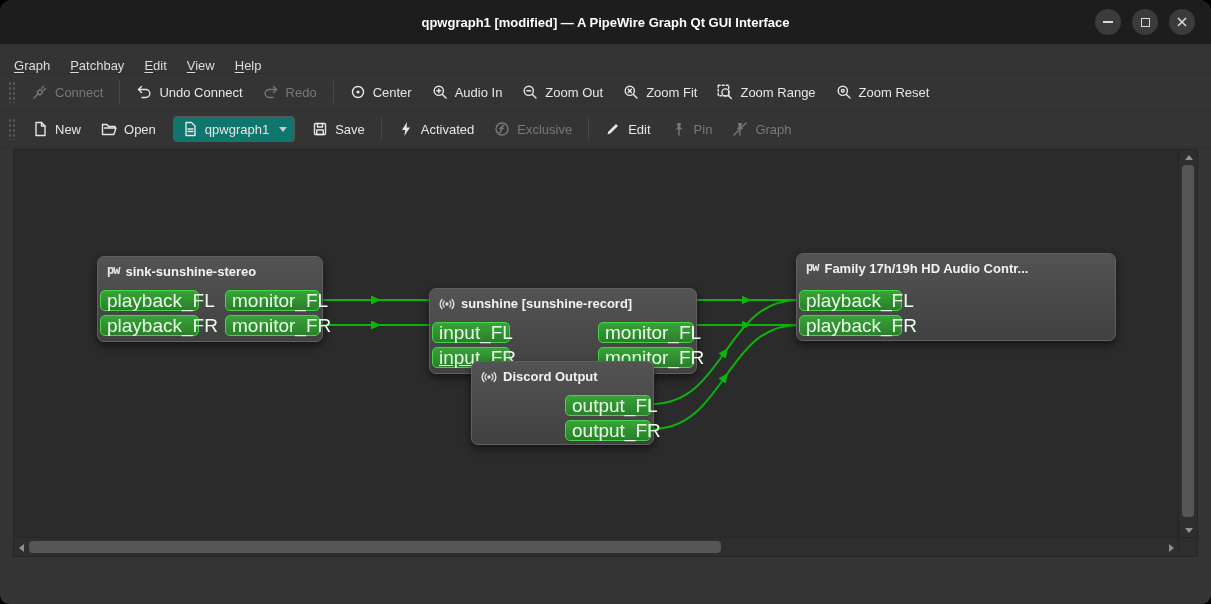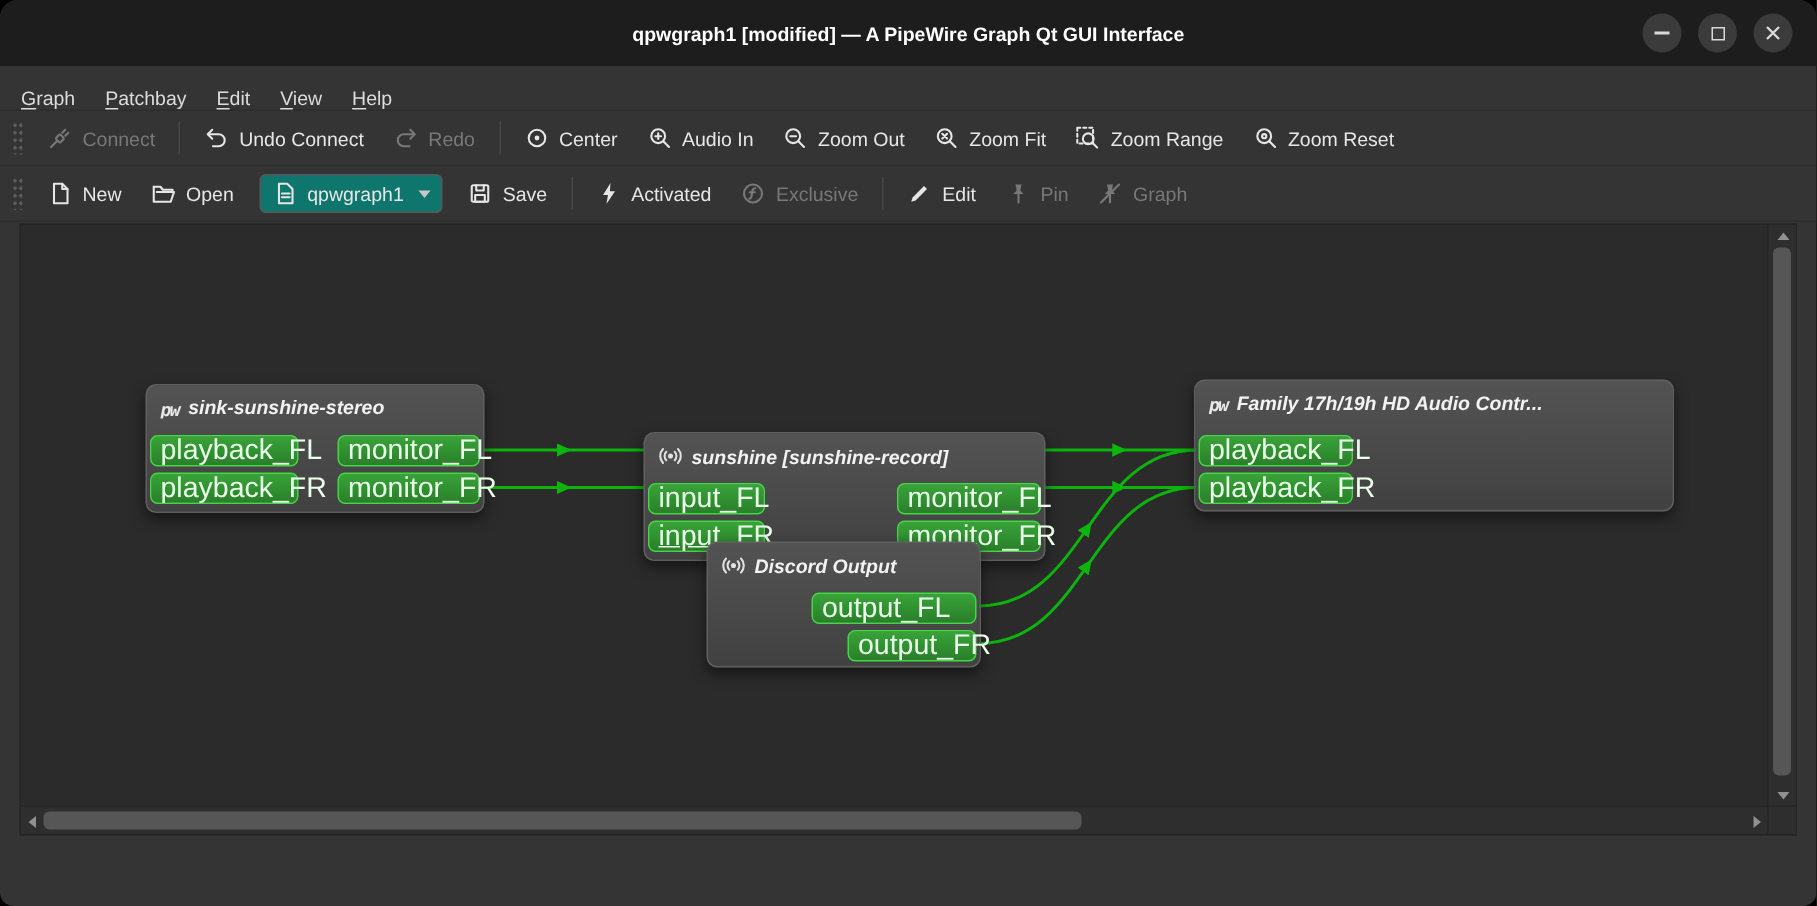--- a/index.html
+++ b/index.html
@@ -29,21 +29,21 @@
   .combo { display:flex; align-items:center; gap:7px; padding:4px 7px 4px 8px; background:#0f766e; border:1px solid #585858; border-radius:4px; margin:0 7px; color:#e6e6e6; font-size:13px; }
   .combo .arrow { width:0; height:0; border-left:4px solid transparent; border-right:4px solid transparent; border-top:5px solid #c8c8c8; margin-left:3px; }
 
   
   .canvas-frame { position:absolute; left:13px; top:149px; width:1185px; height:408px; background:#2b2b2b; border:1px solid #252525; }
   .canvas { position:absolute; left:0; top:0; right:19px; bottom:19px; overflow:hidden; }
   .wires { position:absolute; left:0; top:0; width:100%; height:100%; }
   .conn { stroke:#0cb40c; stroke-width:2; fill:none; }
 
   .node { position:absolute; background:linear-gradient(#535353,#414141); border:1px solid #606060; border-radius:7px; box-shadow:0 4px 9px rgba(0,0,0,.5); }
-  .node-header { display:flex; align-items:flex-end; gap:6px; padding:7px 9px 0 9px; color:#f2f2f2; font-weight:bold; font-size:13px; white-space:nowrap; overflow:hidden;font-style:italic; }
+  .node-header { display:flex; align-items:flex-start; gap:6px; padding:7px 9px 0 9px; color:#f2f2f2; font-weight:bold; font-size:13px; white-space:nowrap; overflow:hidden; }
   .pwico { font-family:"DejaVu Sans Mono",monospace; font-weight:bold; font-size:12px; color:#e8e8e8; line-height:1; letter-spacing:-1px; }
   .spk { color:#e0e0e0; }
   .port { position:absolute; height:21px; display:flex; align-items:center; padding:0 6px; font-size:19px; color:#eaffea; background:linear-gradient(#38a338,#2a7f2a); border:1px solid #45d645; border-radius:5px; white-space:nowrap; }
 
   
   .vscroll { position:absolute; right:0; top:0; bottom:19px; width:19px; background:#2e2e2e; border-left:1px solid #262626; display:flex; flex-direction:column; }
   .hscroll { position:absolute; left:0; right:19px; bottom:0; height:19px; background:#2e2e2e; border-top:1px solid #262626; display:flex; }
   .corner { position:absolute; right:0; bottom:0; width:19px; height:19px; background:#2e2e2e; border-left:1px solid #262626; border-top:1px solid #262626; }
   .sb-btn { flex:none; width:19px; height:14px; display:flex; align-items:center; justify-content:center; }
   .hscroll .sb-btn { width:14px; height:19px; }
@@ -307,21 +307,21 @@
 
       <div class="node" style="left:457px; top:211px; width:183px; height:84px;">
         <div class="node-header">
           <svg class="ic spk" viewBox="0 0 16 16">
               <circle cx="8" cy="8" r="1.7" fill="currentColor" stroke="none"></circle>
               <path d="M10.8 5.2 a4 4 0 0 1 0 5.6 M5.2 5.2 a4 4 0 0 0 0 5.6"></path>
               <path d="M13 3.4 a6.6 6.6 0 0 1 0 9.2 M3 3.4 a6.6 6.6 0 0 0 0 9.2"></path>
             </svg>
           <span>Discord Output</span>
         </div>
-        <div class="port" style="right:2px; top:33px; width:110px;">output_FL</div>
+        <div class="port" style="right:2px; top:33px; width:86px;">output_FL</div>
         <div class="port" style="right:2px; top:58px; width:86px;">output_FR</div>
       </div>
 
       <div class="node" style="left:782px; top:103px; width:320px; height:88px;">
         <div class="node-header">
           <span class="pwico">pw</span>
           <span>Family 17h/19h HD Audio Contr...</span>
         </div>
         <div class="port" style="left:2px; top:36px; width:103px;">playback_FL</div>
         <div class="port" style="left:2px; top:61px; width:103px;">playback_FR</div>

